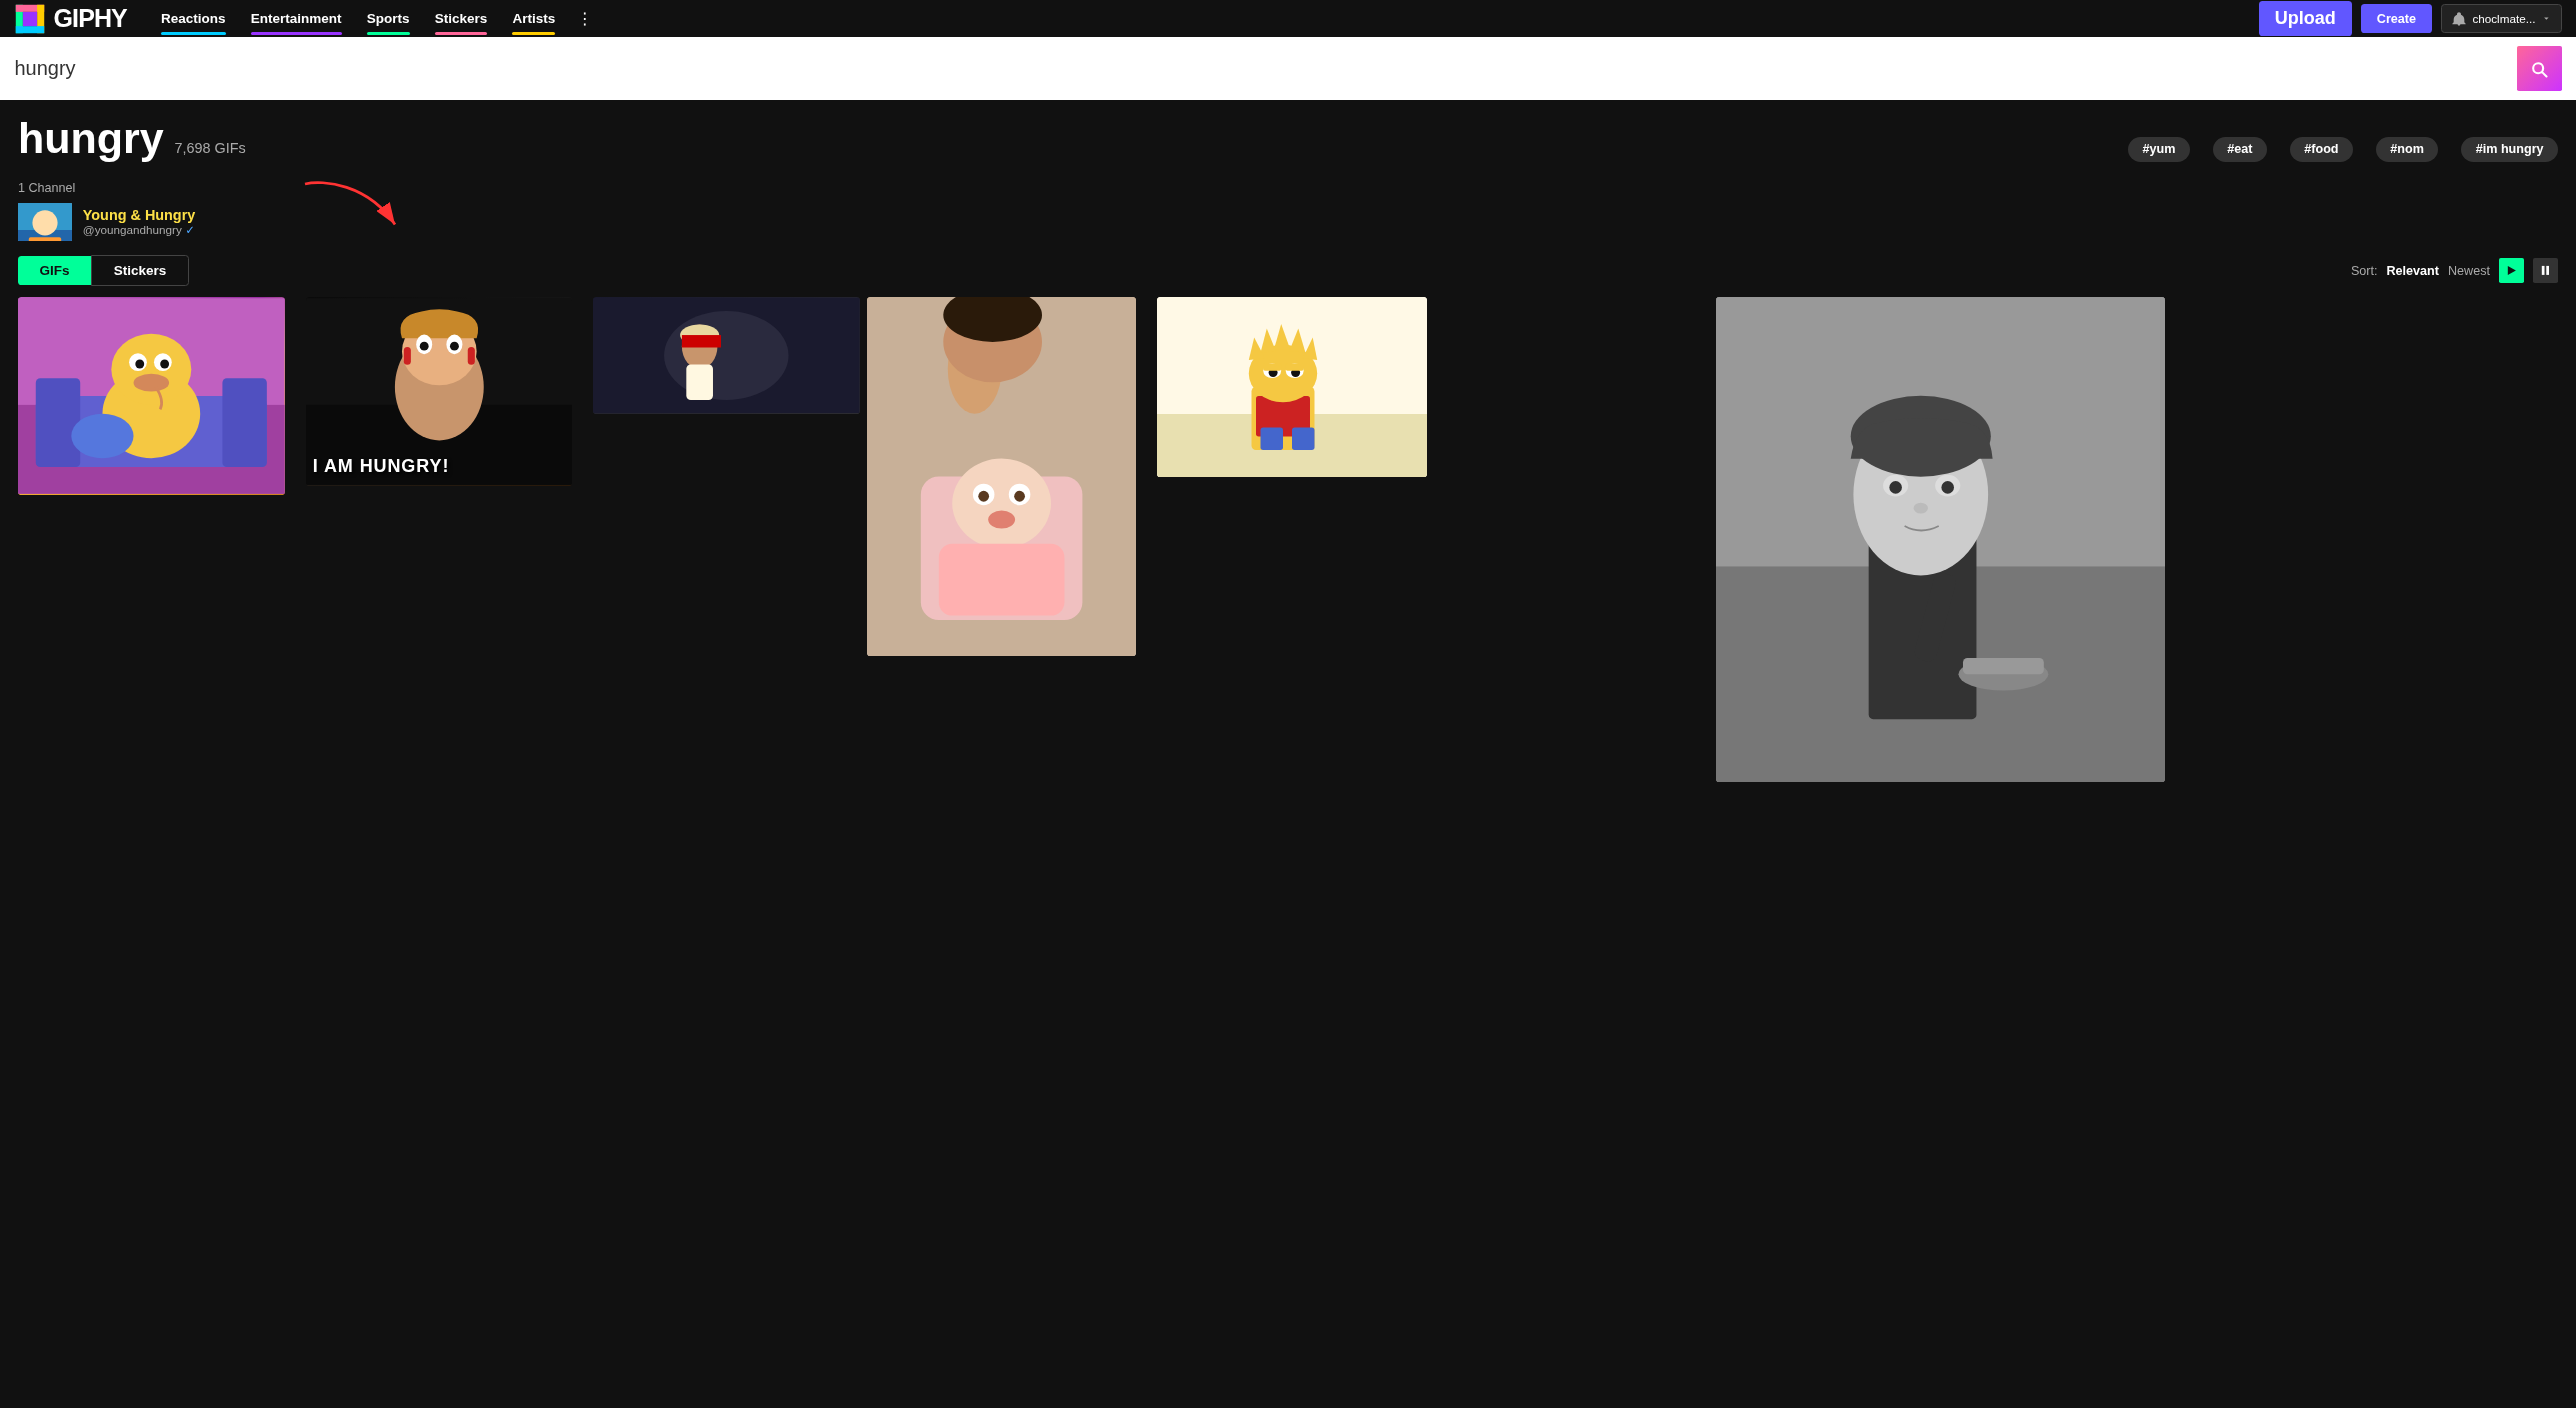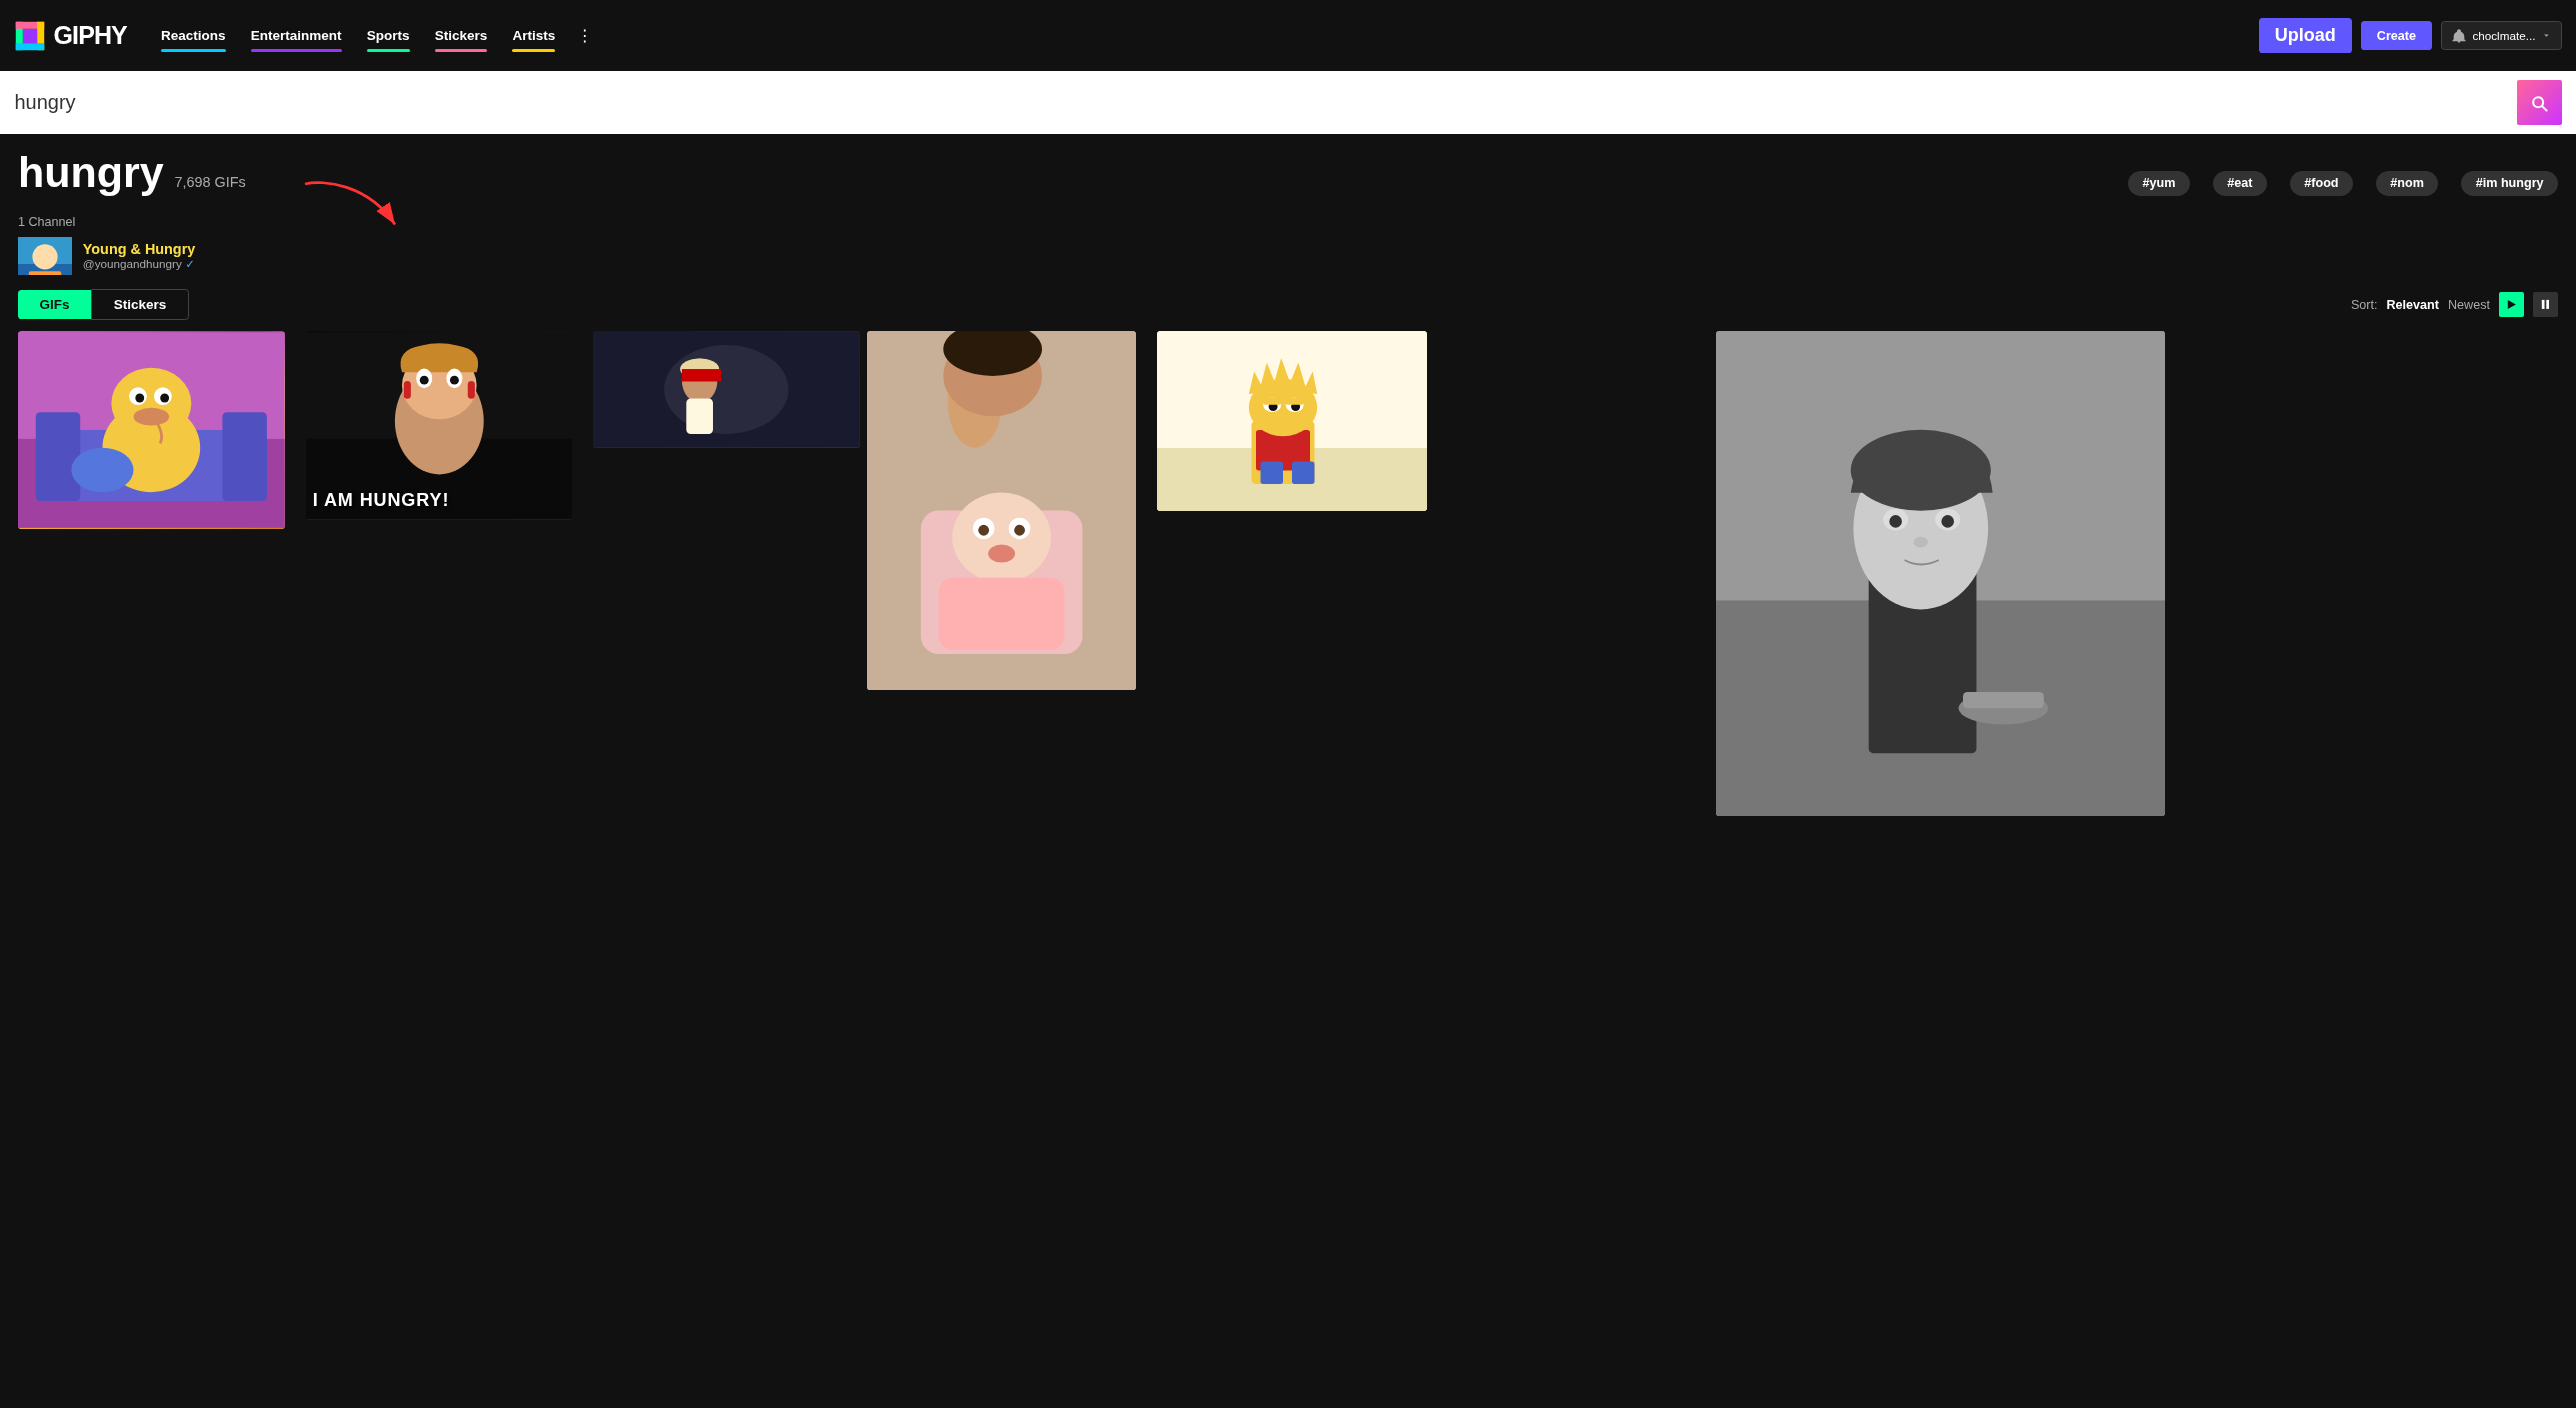--- a/index.html
+++ b/index.html
@@ -8,21 +8,21 @@
       color: #fff;
       font-family: -apple-system, BlinkMacSystemFont, 'Segoe UI', Arial, sans-serif;
       min-height: 100vh;
     }
 
     
     .header {
       display: flex;
       align-items: center;
       padding: 0 14.4px;
-      height: 71px;
+      height: 37px;
       background: #111;
       gap: 0;
     }
 
     .logo-area {
       display: flex;
       align-items: center;
       margin-right: 21.6px;
       text-decoration: none;
     }

